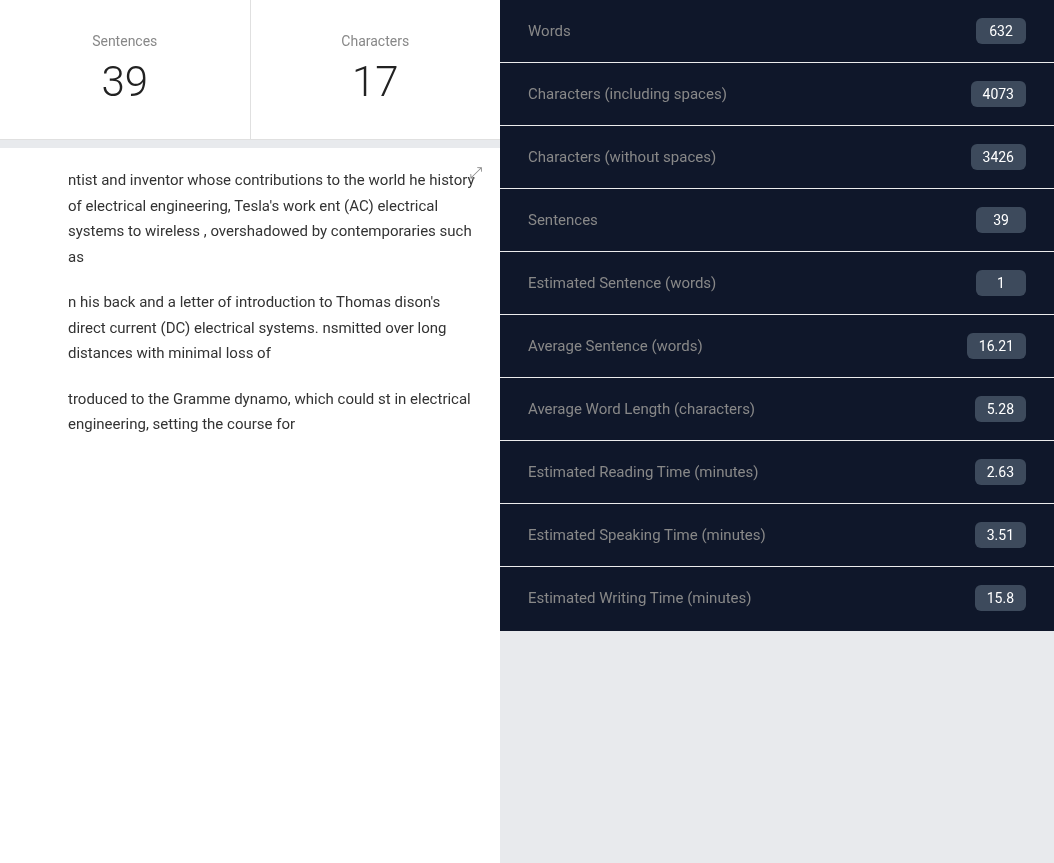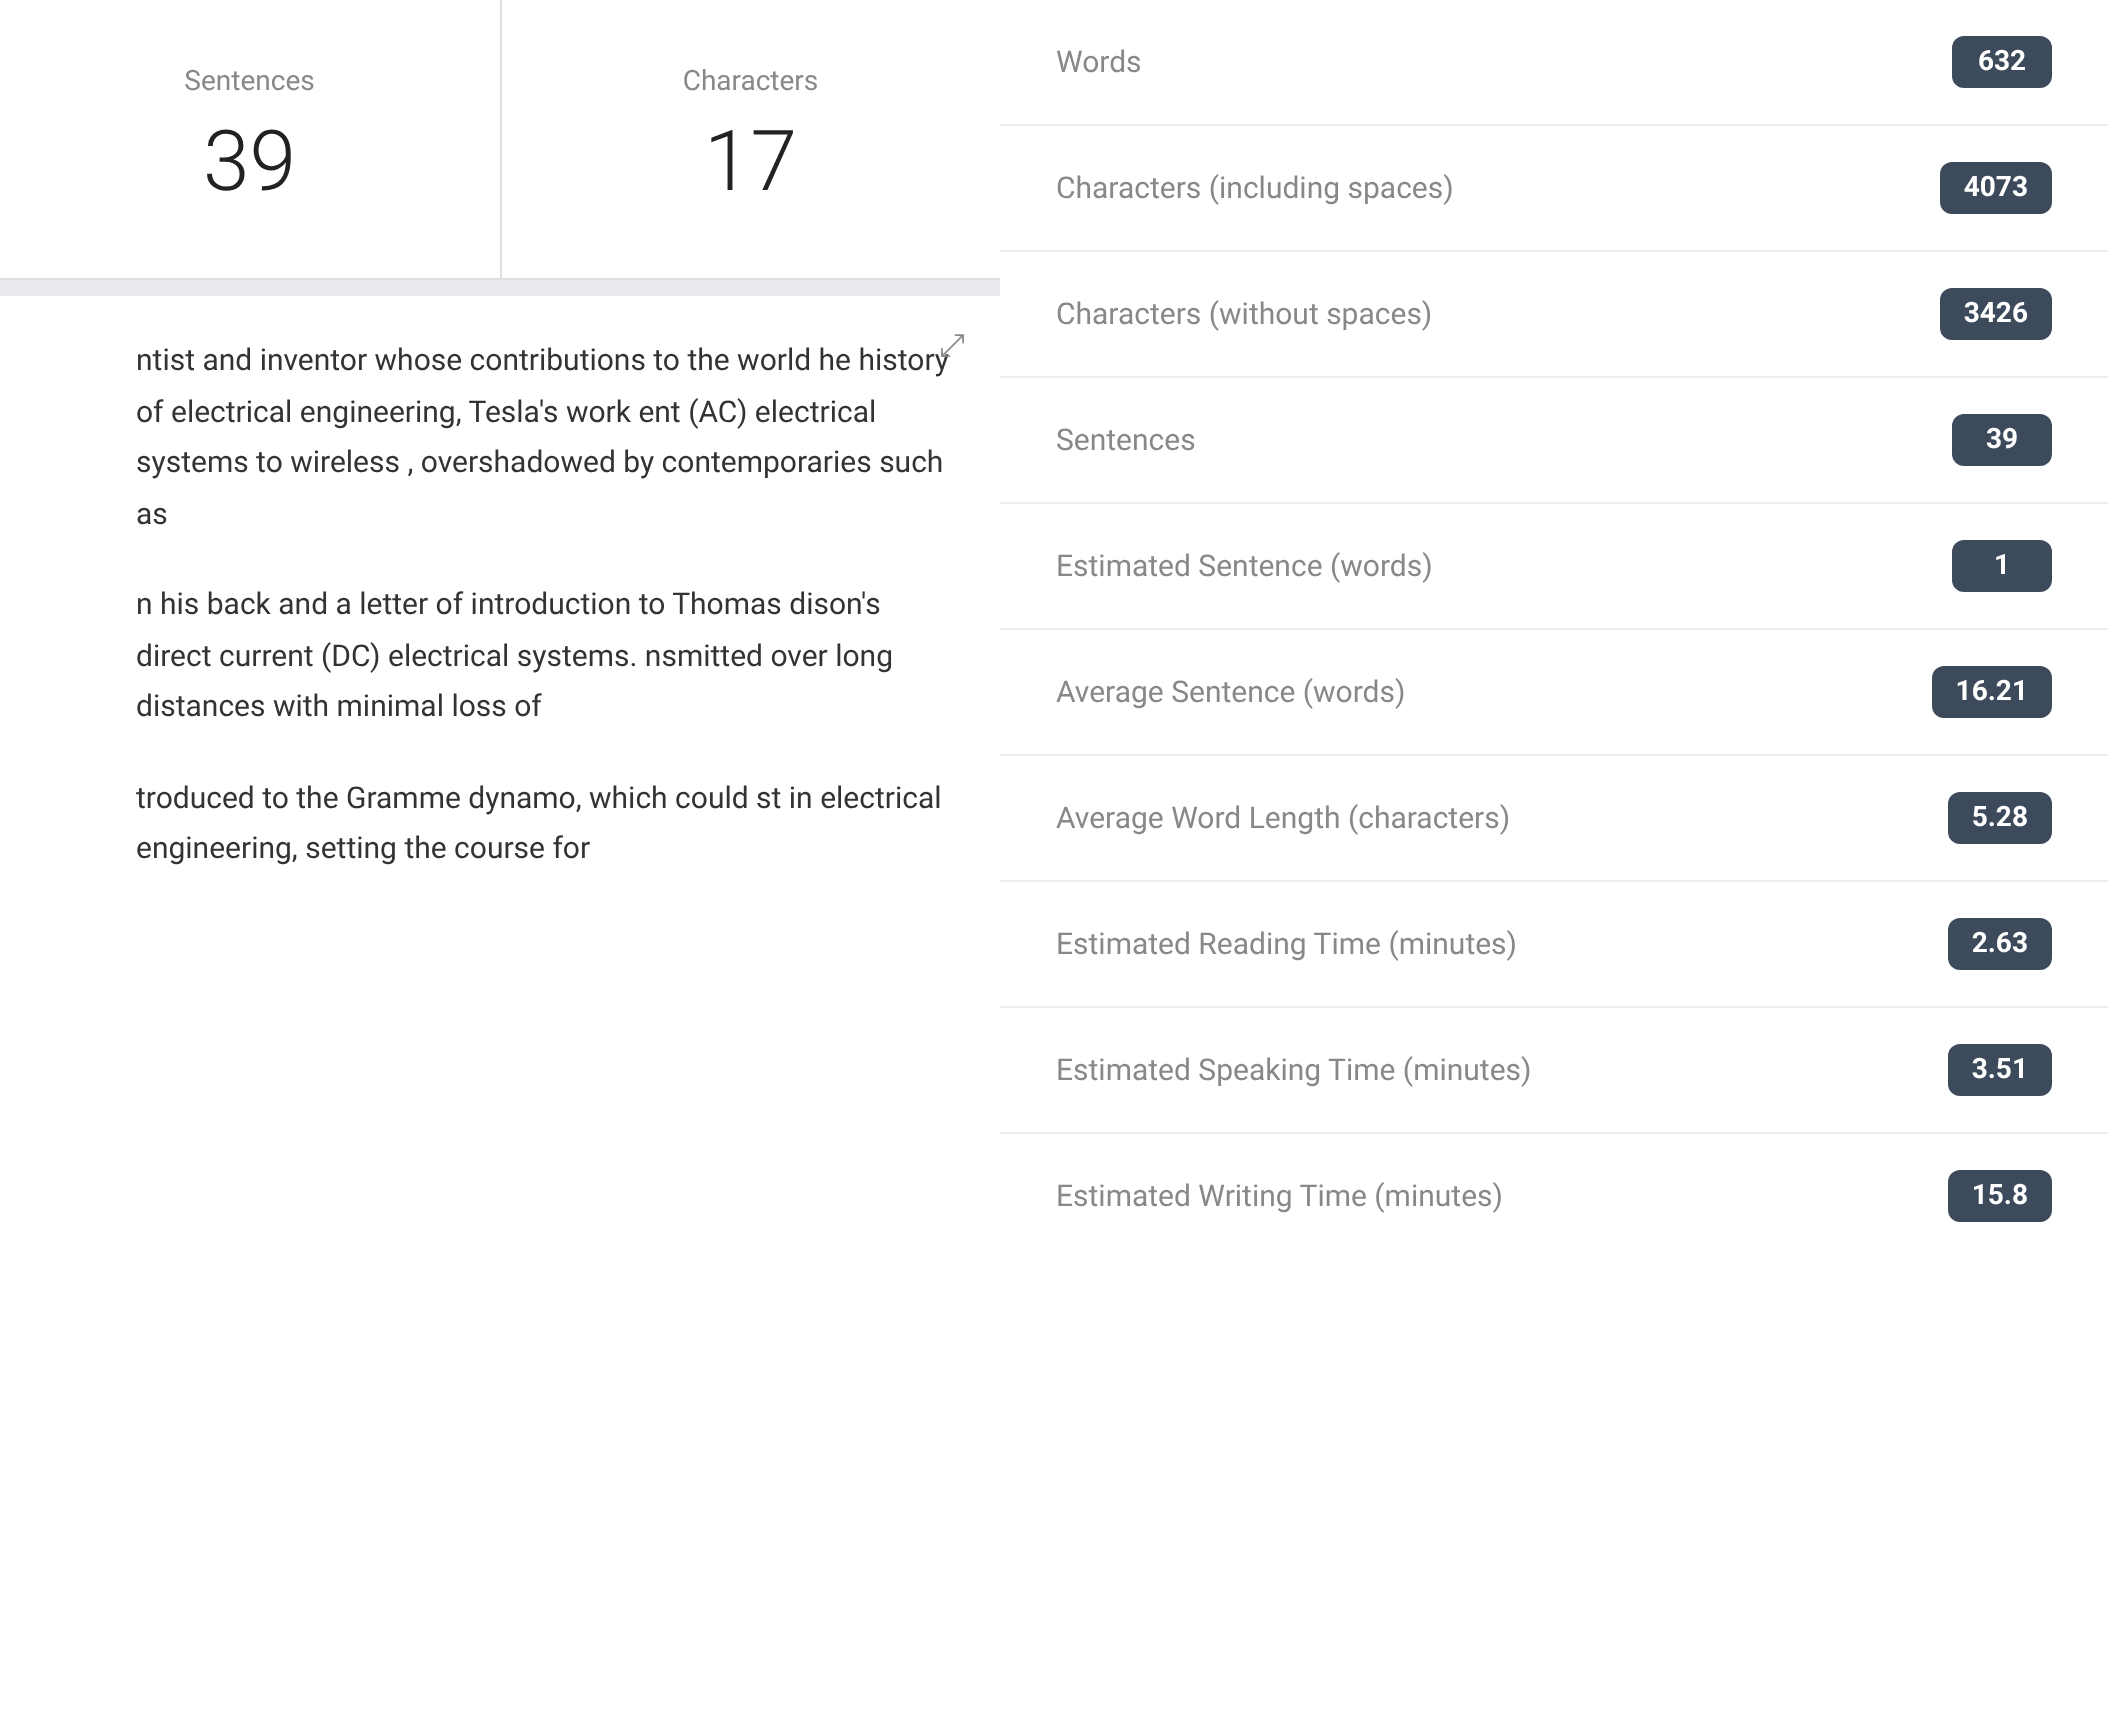--- a/index.html
+++ b/index.html
@@ -91,22 +91,22 @@
       margin-left: 48px;
     }
 
     .text-content p {
       margin-bottom: 20px;
     }
 
     
     .right-panel {
       width: 554px;
-      height: 863px;
-      background: #ffffff;
+      height: 631px;
+      background: #0f172a;
       overflow-y: auto;
       padding: 0;
     }
 
     .stats-list {
       list-style: none;
     }
 
     .stats-list-item {
       display: flex;
@@ -125,21 +125,21 @@
       color: #888;
       font-weight: 400;
     }
 
     .stat-badge {
       background: #3d4a5c;
       color: #ffffff;
       border-radius: 6px;
       padding: 5px 12px;
       font-size: 14px;
-      font-weight: 700;
+      font-weight: 400;
       min-width: 50px;
       text-align: center;
     }
   </style>
 </head>
 <body>
 
 <div class="left-panel">
 
   <div class="stats-bar">

